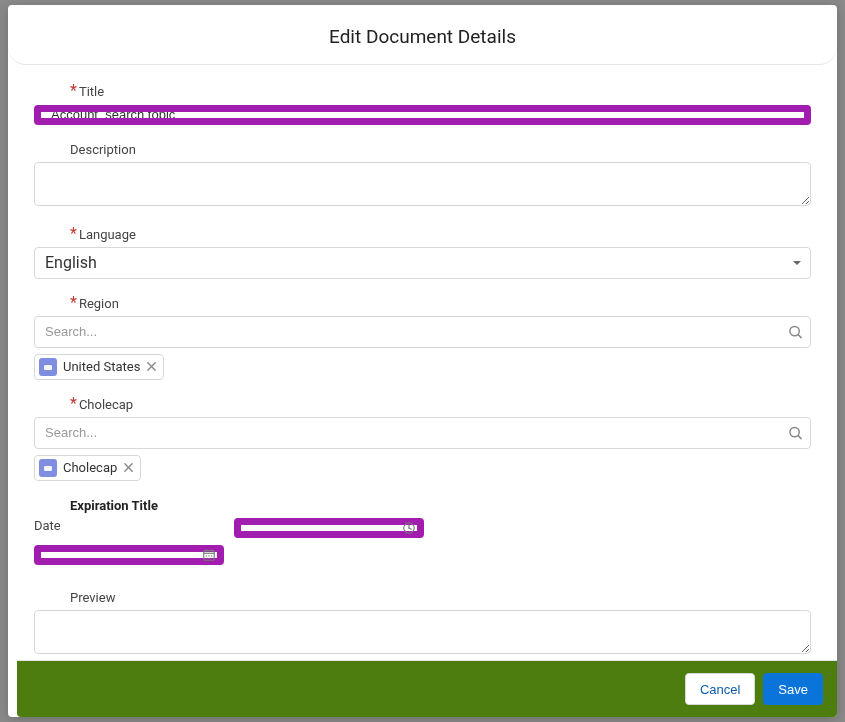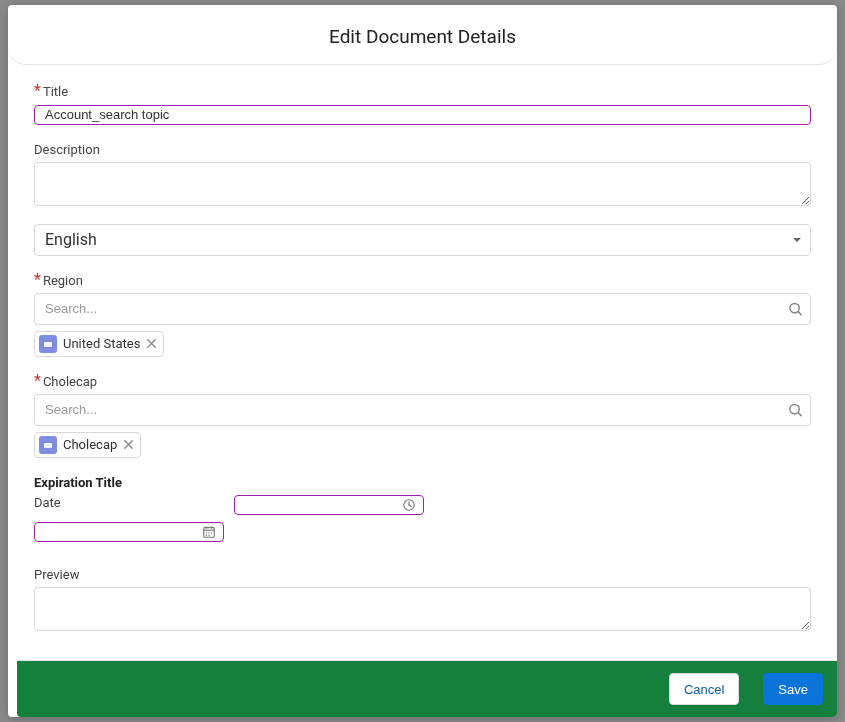--- a/index.html
+++ b/index.html
@@ -41,38 +41,39 @@
     .modal-body {
       flex: 1;
       padding: 16px 26px 10px;
       overflow-y: auto;
     }
     .form-group {
       margin-bottom: 14px;
     }
     .label-row {
       margin-bottom: 4px;
+      margin-left: 36px;
     }
     .required {
       color: #c23934;
       margin-right: 2px;
     }
     .label {
       font-size: 13px;
       color: #444;
     }
     .label-bold {
       font-weight: 700;
       color: #222;
     }
     .text-input {
       width: 100%;
       height: 20px;
       padding: 0 10px;
-      border: 1px solid #a21caf;
+      border: 7px solid #a21caf;
       border-radius: 4px;
       font-size: 13px;
       color: #333;
       background: #fff;
     }
     .textarea-input {
       width: 100%;
       min-height: 44px;
       padding: 6px 10px;
       border: 1px solid #d8d8d8;
@@ -187,22 +188,22 @@
       right: 8px;
       top: 50%;
       transform: translateY(-50%);
       color: #888;
     }
     .modal-footer {
       border-top: 1px solid #e5e5e5;
       padding: 12px 14px;
       display: flex;
       justify-content: flex-end;
-      gap: 24px;
-      background: #15803d;
+      gap: 8px;
+      background: #4d7c0f;
       border-bottom-left-radius: 4px;
       border-bottom-right-radius: 4px;
       margin-left: 9px;
     }
     .btn {
       height: 32px;
       padding: 0 14px;
       border-radius: 4px;
       font-size: 13px;
       cursor: pointer;
@@ -241,20 +242,23 @@
     </div>
 
     <div class="form-group">
       <div class="label-row">
         <span class="label">Description</span>
       </div>
       <textarea class="textarea-input tall" style=""></textarea>
     </div>
 
     <div class="form-group">
+      <div class="label-row">
+        <span class="required">*</span><span class="label">Language</span>
+      </div>
       <div class="select-wrapper">
         <div class="select-input" style="display:flex;align-items:center;">
           <span>English</span>
         </div>
         <span class="select-caret">
           <svg width="12" height="12" viewBox="0 0 12 12">
               <path d="M2 4 L6 8 L10 4 Z" fill="#666"></path>
             </svg>
         </span>
       </div>

